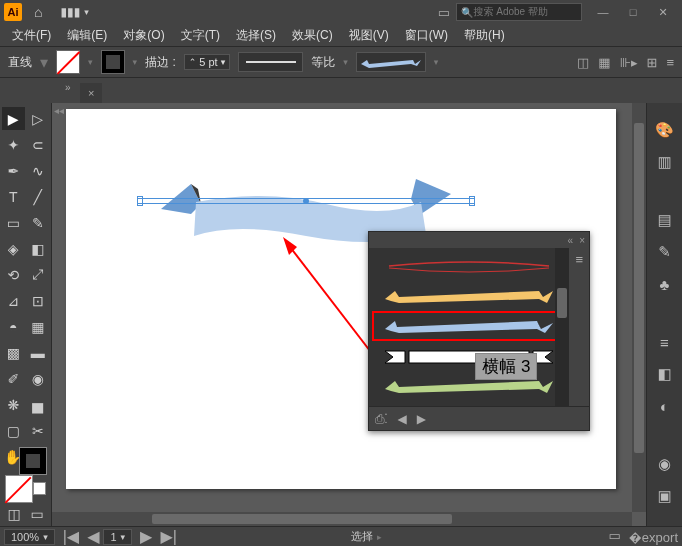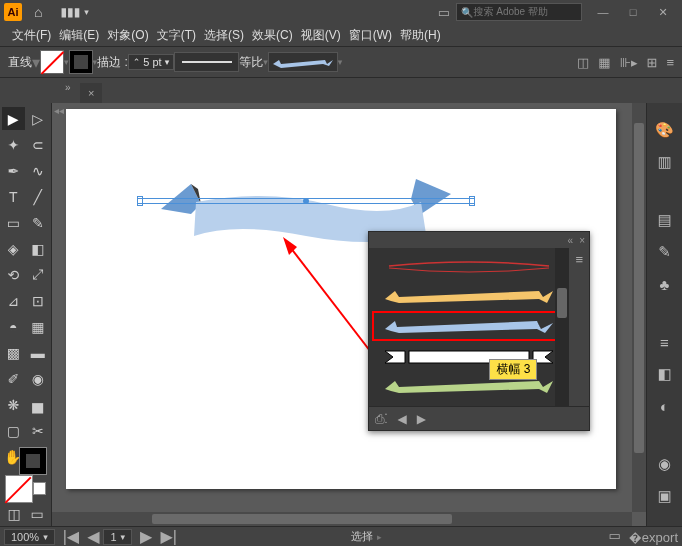--- a/index.html
+++ b/index.html
@@ -9,24 +9,24 @@
 .ai-logo { width: 18px; height: 18px; background: #ff9a00; color: #330000; font-weight: bold; font-size: 11px; display: flex; align-items: center; justify-content: center; border-radius: 2px; cursor: pointer; }
 .home-icon { margin-left: 12px; color: #ccc; font-size: 14px; cursor: pointer; }
 .workspace-dd { margin-left: 18px; color: #ccc; font-size: 12px; display: flex; align-items: center; gap: 4px; cursor: pointer; }
 .titlebar-right { margin-left: auto; display: flex; align-items: center; gap: 6px; }
 .arrange-icon { color: #aaa; font-size: 13px; cursor: pointer; }
 .search-box { background: #2a2a2a; border: 1px solid #555; height: 18px; width: 126px; display: flex; align-items: center; padding: 0 4px; }
 .search-box span { color: #777; font-size: 10px; }
 .win-controls { display: flex; gap: 0; }
 .win-btn { width: 30px; height: 20px; color: #aaa; display: flex; align-items: center; justify-content: center; font-size: 11px; cursor: pointer; }
 
-.menubar { height: 22px; background: #434343; display: flex; align-items: center; padding: 0 8px; gap: 0; }
+.menubar { height: 22px; background: #434343; display: flex; align-items: center; padding: 0 8px; gap: 8px; }
 .menu-item { color: #ddd; font-size: 12px; cursor: pointer; padding: 2px 4px; }
 
-.propbar { height: 32px; background: #434343; border-top: 1px solid #2a2a2a; border-bottom: 1px solid #2a2a2a; display: flex; align-items: center; padding: 0 8px; }
+.propbar { height: 32px; background: #434343; border-top: 1px solid #2a2a2a; border-bottom: 1px solid #2a2a2a; display: flex; align-items: center; padding: 0 8px; gap: 8px; }
 .prop-label { color: #ddd; font-size: 12px; }
 .swatch { width: 24px; height: 24px; border: 1px solid #666; position: relative; cursor: pointer; }
 .swatch-fill { background: #fff; }
 .swatch-fill::after { content: ''; position: absolute; width: 140%; height: 2px; background: red; top: 50%; left: -20%; transform: rotate(-45deg); }
 .swatch-stroke { background: #000; }
 .swatch-stroke::after { content: ''; position: absolute; background: #434343; inset: 4px; }
 .dd { background: #333; color: #ddd; font-size: 11px; padding: 1px 4px; border: 1px solid #555; display: flex; align-items: center; gap: 3px; cursor: pointer; }
 .brush-preview { width: 65px; height: 20px; background: #333; border: 1px solid #555; display: flex; align-items: center; justify-content: center; cursor: pointer; }
 .brush-preview .line { width: 50px; height: 2px; background: #ddd; }
 .brush-preview-banner { width: 70px; height: 20px; background: #333; border: 1px solid #555; display: flex; align-items: center; justify-content: center; cursor: pointer; }
@@ -71,21 +71,21 @@
 .red-arrow { position: absolute; left: 225px; top: 130px; pointer-events: none; }
 
 .brushes-panel { position: absolute; left: 316px; top: 128px; width: 222px; background: #434343; border: 1px solid #2a2a2a; box-shadow: 0 2px 6px rgba(0,0,0,0.5); z-index: 10; }
 .panel-header { height: 16px; display: flex; justify-content: flex-end; align-items: center; padding: 0 4px; gap: 6px; }
 .panel-header span { color: #999; font-size: 10px; cursor: pointer; }
 .panel-tab { background: #3a3a3a; color: #ddd; font-size: 12px; padding: 4px 10px; display: inline-block; }
 .panel-menu { float: right; color: #aaa; font-size: 13px; padding: 4px 6px; cursor: pointer; }
 .brush-list { background: #333; padding: 4px; max-height: 160px; overflow: hidden; position: relative; }
 .brush-item { height: 28px; margin-bottom: 2px; display: flex; align-items: center; justify-content: center; cursor: pointer; position: relative; }
 .brush-item.selected { outline: 2px solid #ff0000; outline-offset: -1px; }
-.tooltip { position: absolute; right: 28px; bottom: -10px; background: #fde047; color: #000; font-size: 12px; padding: 1px 6px; border: 1px solid #888; z-index: 5; white-space: nowrap; }
+.tooltip { position: absolute; right: 28px; bottom: -10px; background: #a3a3a3; color: #000; font-size: 17px; padding: 1px 6px; border: 1px solid #888; z-index: 5; white-space: nowrap; }
 .brush-scroll { position: absolute; right: 0; top: 0; bottom: 0; width: 14px; background: #2a2a2a; }
 .brush-scroll-thumb { position: absolute; left: 2px; right: 2px; top: 40px; height: 30px; background: #666; border-radius: 2px; }
 .panel-footer { height: 24px; display: flex; align-items: center; padding: 0 6px; gap: 10px; border-top: 1px solid #2a2a2a; }
 .panel-footer span { color: #aaa; font-size: 12px; cursor: pointer; }
 
 .right-dock { width: 36px; background: #3a3a3a; border-left: 1px solid #2a2a2a; display: flex; flex-direction: column; align-items: center; gap: 12px; padding-top: 10px; }
 .dock-group { display: flex; flex-direction: column; gap: 10px; padding: 6px 0; }
 .dock-sep { width: 24px; height: 1px; background: #555; }
 .dock-icon { width: 22px; height: 22px; display: flex; align-items: center; justify-content: center; color: #bbb; font-size: 15px; cursor: pointer; }
 

